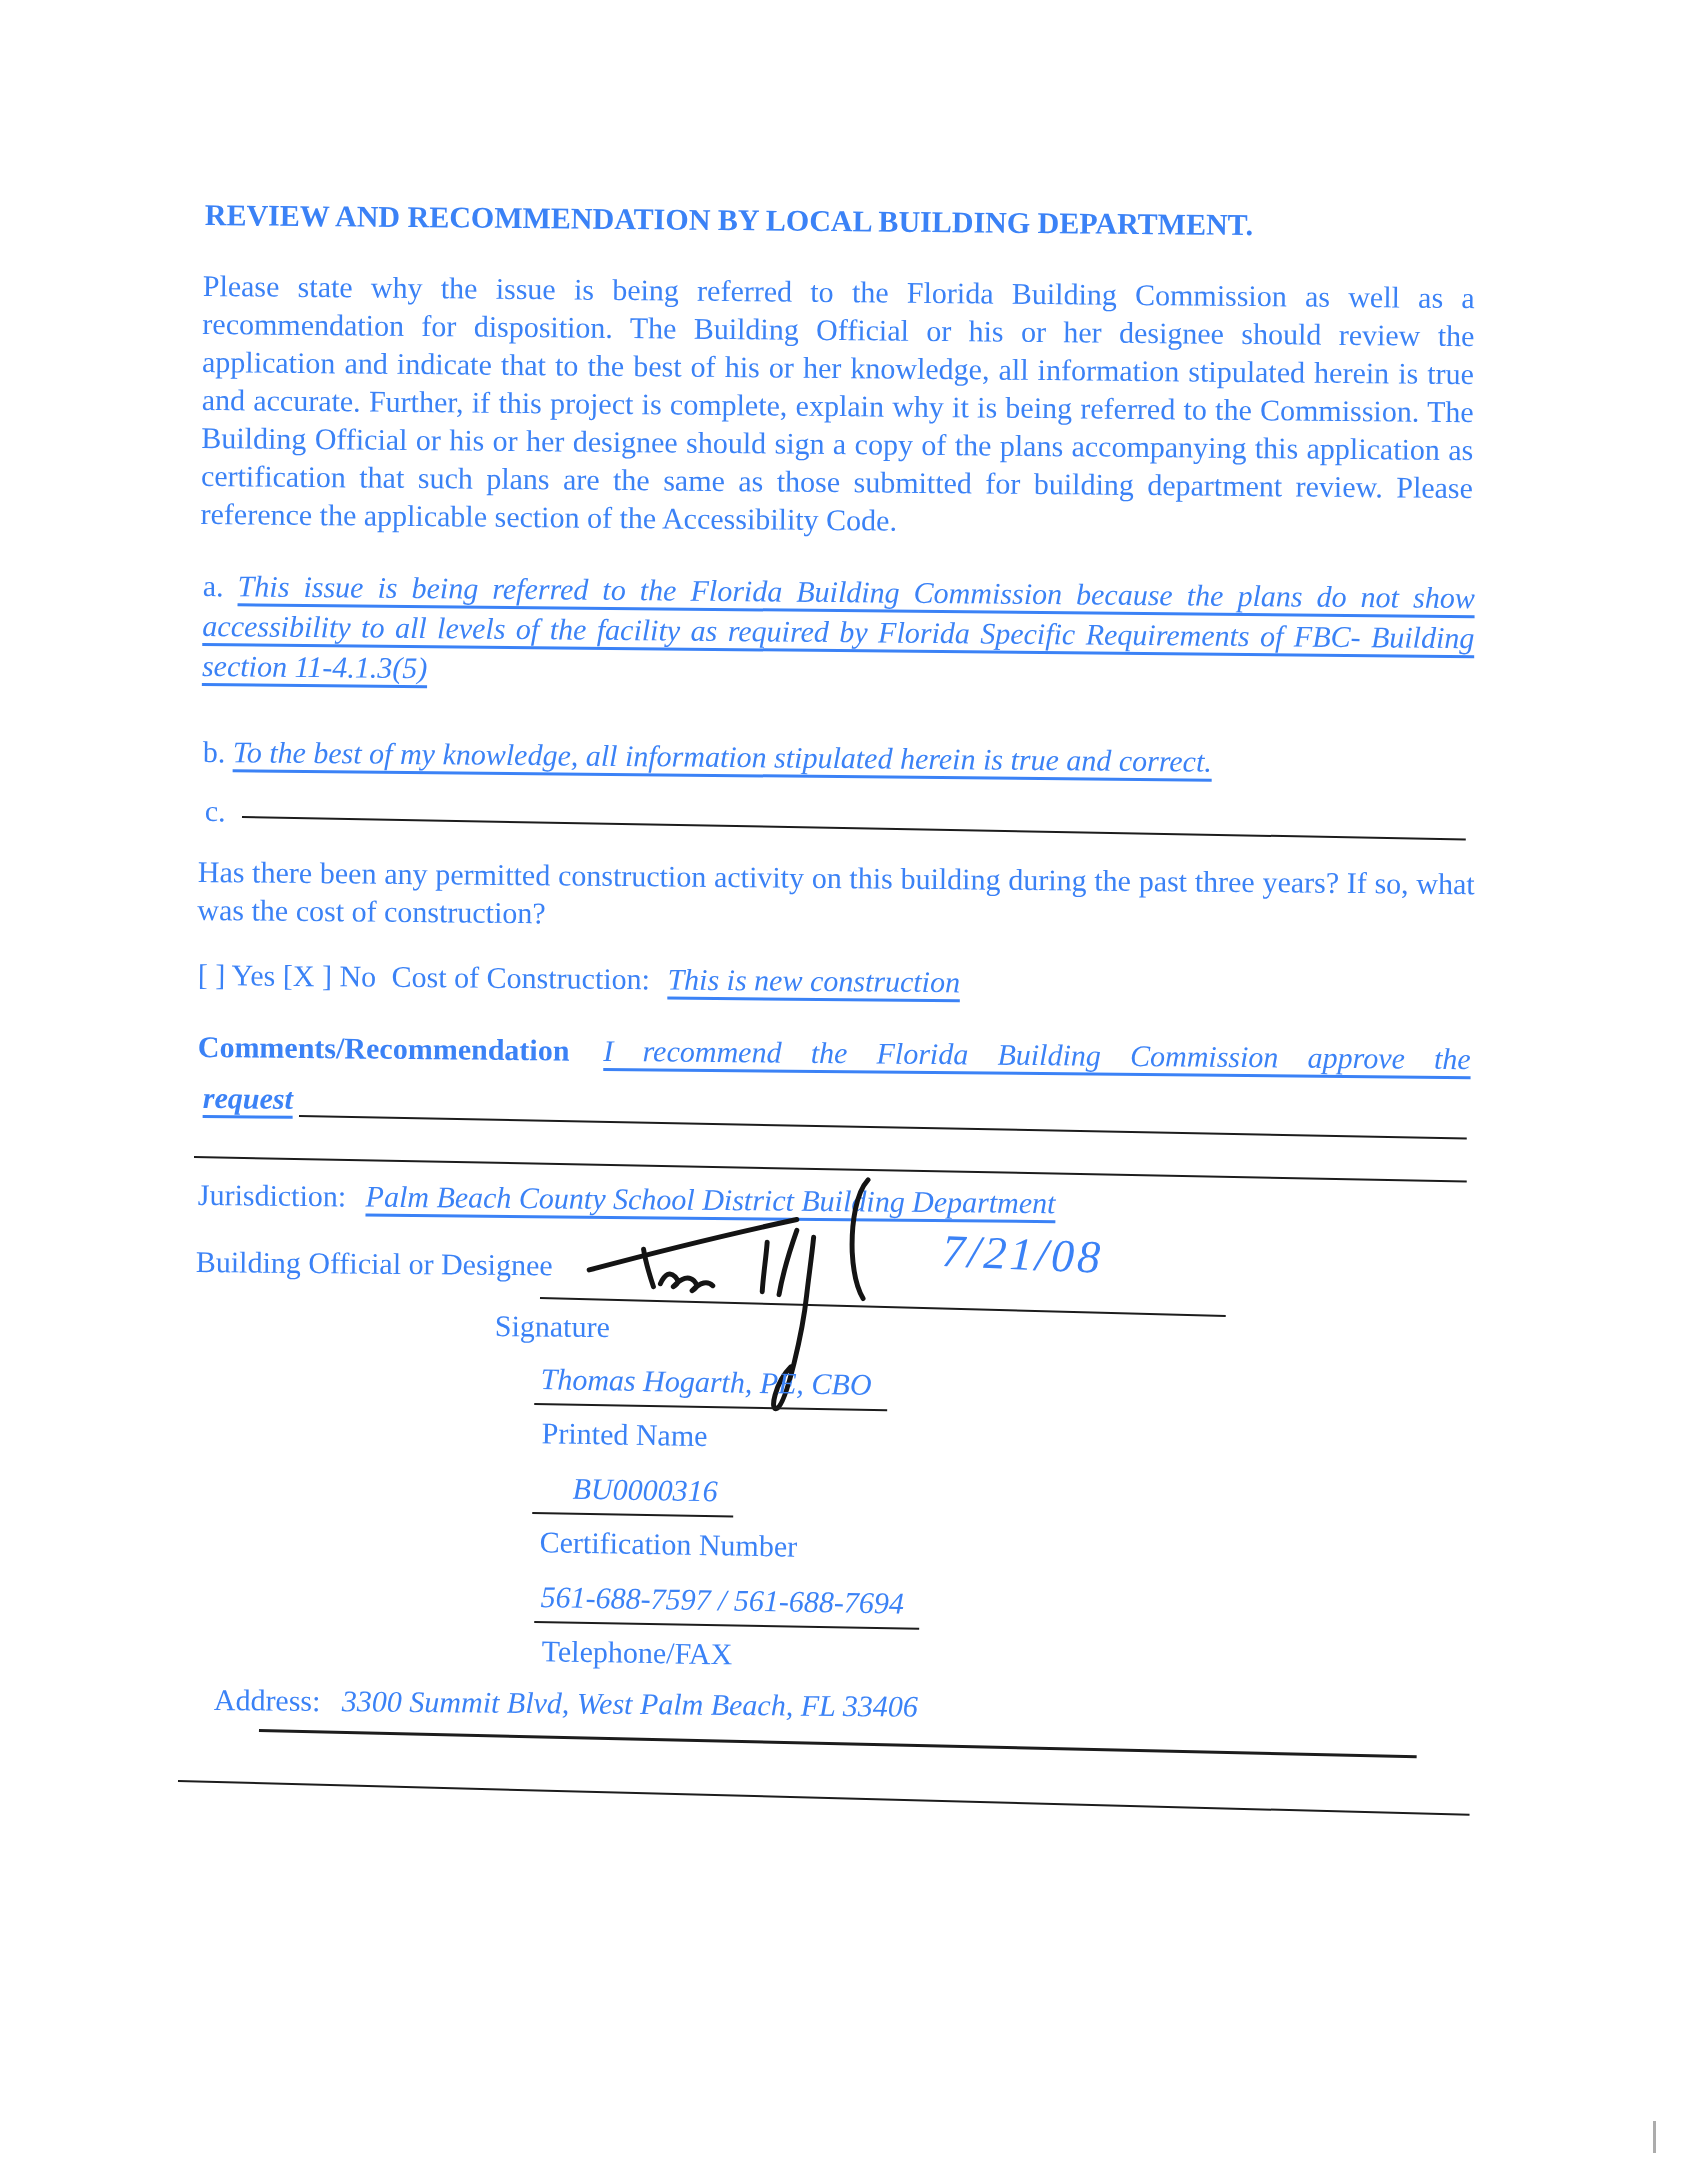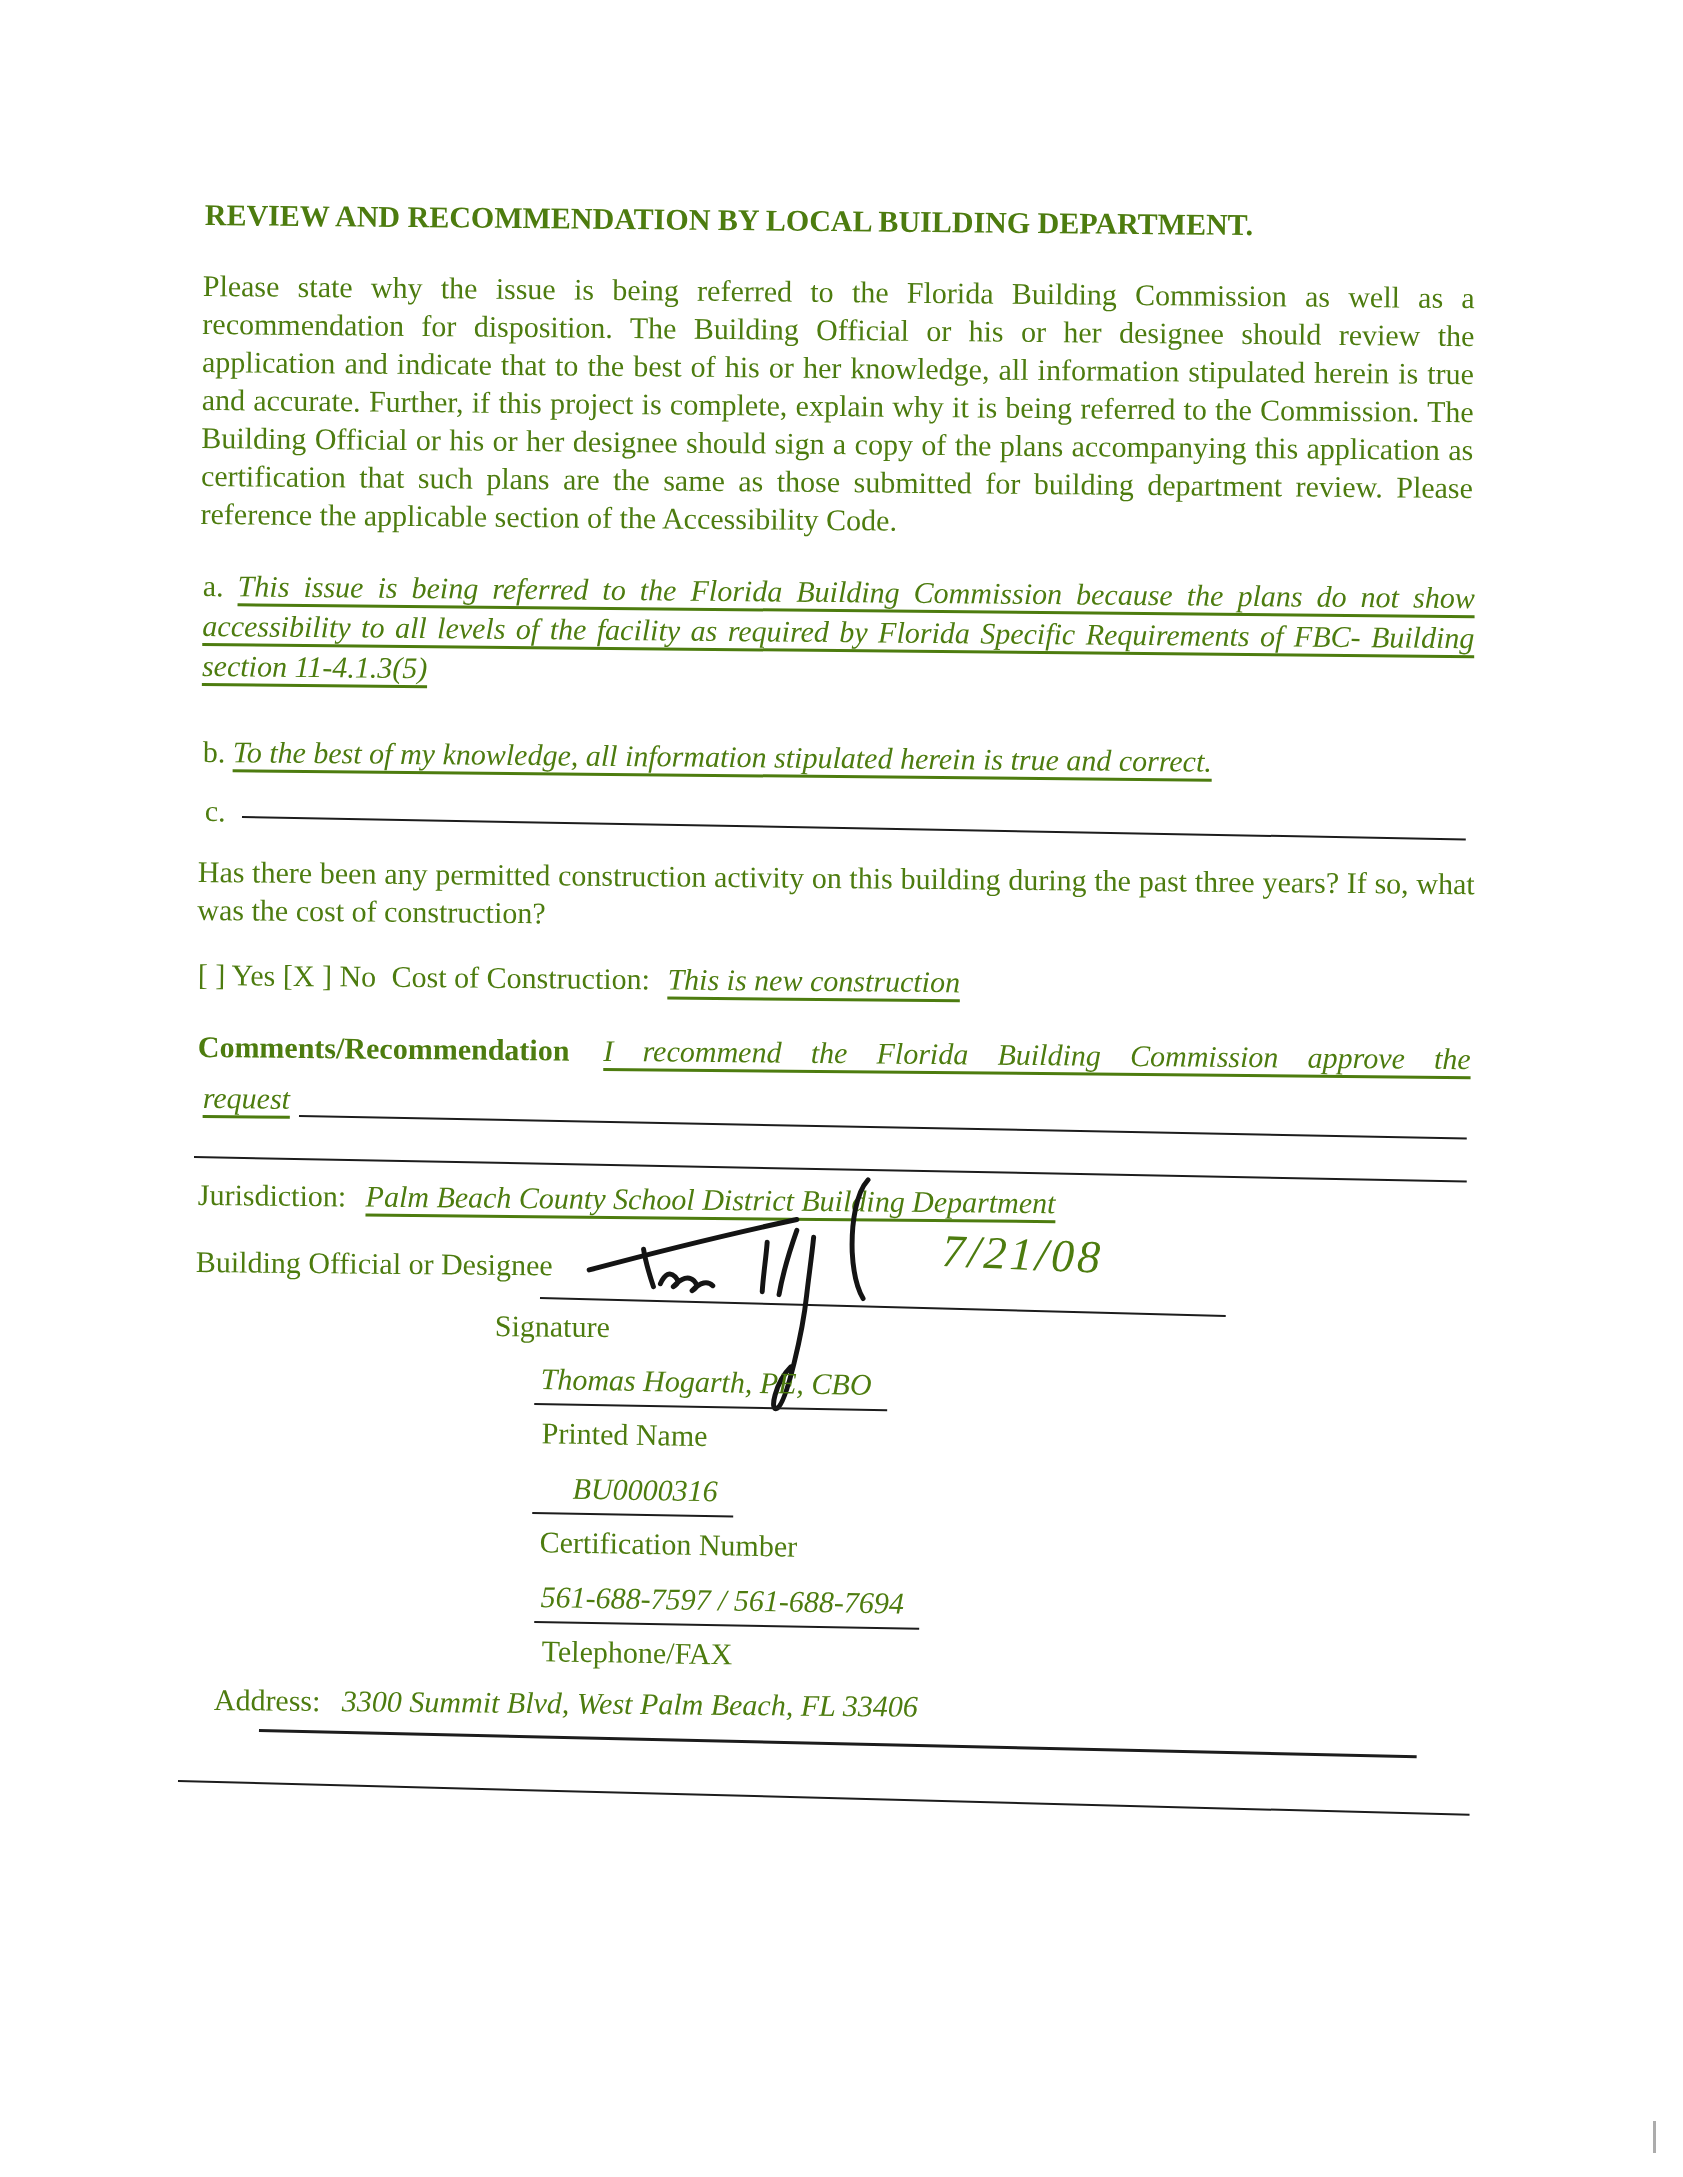--- a/index.html
+++ b/index.html
@@ -1,18 +1,18 @@
 <!DOCTYPE html>
 <html><head>
 <meta charset="utf-8">
 <style>
   html,body{margin:0;padding:0;background:#e8e8e8;}
   #page{
     position:relative;width:1683px;height:2177px;background:#ffffff;
-    font-family:"Liberation Serif",serif;color:#4d7c0f;overflow:hidden;
+    font-family:"Liberation Serif",serif;color:#3b82f6;overflow:hidden;
   }
   .blk{position:absolute;transform-origin:left top;font-size:30px;line-height:38px;}
   .tilt{transform:rotate(0.55deg);}
   .tilt2{transform:rotate(1deg);}
   .b{font-weight:bold;}
   .i{font-style:italic;}
   .u{text-decoration:underline;text-decoration-thickness:2.6px;text-underline-offset:7px;}
   .u3{text-decoration:underline;text-decoration-thickness:3px;text-underline-offset:7px;}
   .just{text-align:justify;}
   .rule{position:absolute;height:0;border-top:2.6px solid #1c1c1c;transform-origin:left top;}
@@ -55,21 +55,21 @@
   <div class="blk tilt" style="left:198px;top:956px;width:1386px;">
     <span>[ ] Yes [X ] No</span>
     <span style="margin-left:8px;">Cost of Construction:</span>
     <span class="i u" style="margin-left:10px;">This is new construction</span>
   </div>
 
   <div class="blk tilt cmt-row" style="left:198px;top:1028px;">
     <span class="b" style="white-space:nowrap;">Comments/Recommendation</span>
     <span class="i u cmt-val">I recommend the Florida Building Commission approve the</span>
   </div>
-  <div class="blk tilt i u" style="left:203px;top:1079px;">request</div>
+  <div class="blk tilt i u" style="left:203px;top:1079px;font-weight:bold;">request</div>
   <div class="rule" style="left:299px;top:1115px;width:1168px;transform:rotate(1.1deg);"></div>
   <div class="rule" style="left:194px;top:1156px;width:1273px;transform:rotate(1.1deg);"></div>
 
   <div class="blk tilt" style="left:198px;top:1176px;width:1386px;">
     <span>Jurisdiction:</span>
     <span class="i u3" style="margin-left:12px;">Palm Beach County School District Building Department</span>
   </div>
 
   <div class="blk tilt" style="left:196px;top:1243px;">Building Official or Designee</div>
   <div class="rule" style="left:540px;top:1297px;width:686px;transform:rotate(1.5deg);border-top-width:2.4px;"></div>

